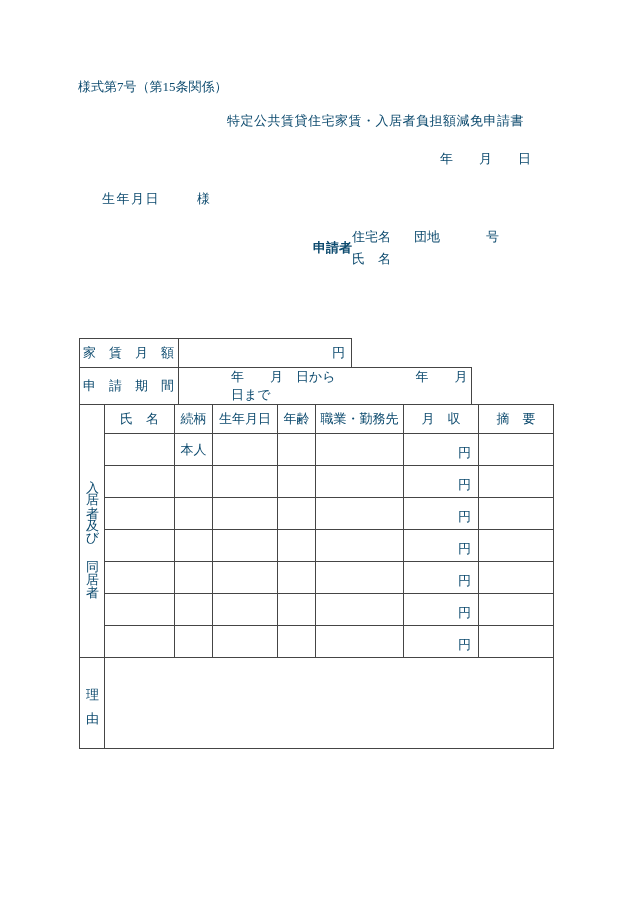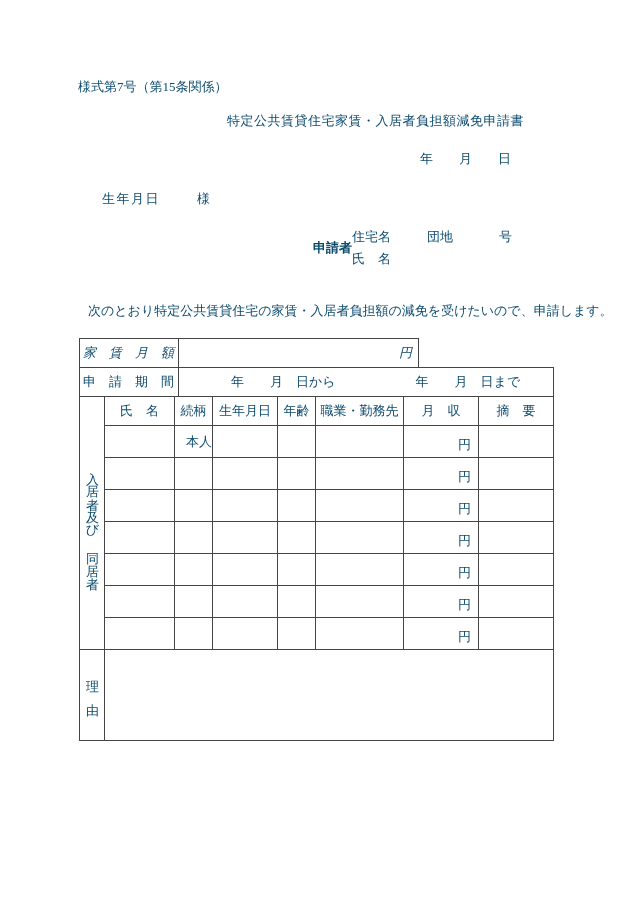--- a/index.html
+++ b/index.html
@@ -10,51 +10,51 @@
     color:#0c4a6e;
     font-family:"Liberation Serif","DejaVu Serif",serif;
     font-size:13px;
     overflow:hidden;
     padding-left:24px;
   }
   .abs { position:absolute; white-space:nowrap; }
 
   #form-number { left:78px; top:78px; }
   #doc-title   { left:183px; top:112px; letter-spacing:0.5px;margin-left:44px; }
-  #date-line   { left:420px; top:150px; }
+  #date-line   { left:440px; top:150px; }
   #addressee   { left:102px; top:190px; }
   #addressee .name { letter-spacing:1.5px; }
   #addressee .honorific { margin-left:37px; }
 
   #applicant { left:313px; top:226px; display:flex; align-items:center; }
   .app-label { display:inline-block;font-weight:bold; }
   .app-lines { display:inline-block; }
   .app-line  { height:21.5px; line-height:21.5px; white-space:nowrap; }
-  .gap45 { margin-left:36px; }
+  .gap45 { margin-left:23px; }
   .gap46 { margin-left:46px; }
 
   #intro { left:88px; top:302px; }
 
   #tables { position:absolute; left:79px; top:338px; }
   table { border-collapse:collapse; table-layout:fixed; }
   td {
     border:1px solid #454545;
     padding:0;
     font-size:13px;
     vertical-align:middle;
     overflow:hidden;
   }
 
-  .tblA { width:340px;font-style:italic; }
+  .tblA { width:273px; }
   .tblA td { height:28px; }
   .tblA .lbl { width:95px; padding-left:3px; }
   .tblA .lbl-tight { letter-spacing:0.5px; }
   .tblA .val { text-align:right; padding-right:6px; }
 
-  .tblB { width:475px; margin-top:-1px; }
+  .tblB { width:393px; margin-top:-1px; }
   .tblB td { height:28px; }
   .tblB .lbl { width:95px; padding-left:3px; }
   .tblB .content { padding-left:52px; }
   .tblB .to-part { margin-left:80px; }
 
   .tblC { width:475px; margin-top:-1px; }
   .tblC td { height:28px; }
   .tblC .hdr { text-align:center; }
   .side-cell {
     text-align:center;
@@ -70,21 +70,21 @@
   }
   .reason-cell { text-align:center; vertical-align:middle; }
   .v-text-reason {
     writing-mode:vertical-rl;
     text-orientation:upright;
     letter-spacing:23px;
     display:inline-block;
     line-height:25px;
   }
   .income { text-align:right; vertical-align:bottom; padding:0 7px 3px 0; }
-  .relation { text-align:right; }
+  .relation { text-align:center; }
   .reason-row td { height:90px; }
 </style>
 </head>
 <body>
 
 <div class="page">
 
   <div class="abs" id="form-number">様式第7号（第15条関係）</div>
 
   <div class="abs" id="doc-title">特定公共賃貸住宅家賃・入居者負担額減免申請書</div>
@@ -100,21 +100,20 @@
     <span class="app-lines">
       <span class="app-line" style="display:block;">
         <span>住宅名</span><span class="gap45">団地</span><span class="gap46">号</span>
       </span>
       <span class="app-line" style="display:block;">
         <span>氏　名</span>
       </span>
     </span>
   </div>
 
-  <div class="abs" id="intro">次のとおり特定公共賃貸住宅の家賃・入居者負担額の減免を受けたいので、申請します。</div>
 
   <div id="tables">
 
     <table class="tblA">
       <tbody>
           <tr>
         <td class="lbl">家　賃　月　額</td>
         <td class="val">円</td>
       </tr>
     </tbody>

